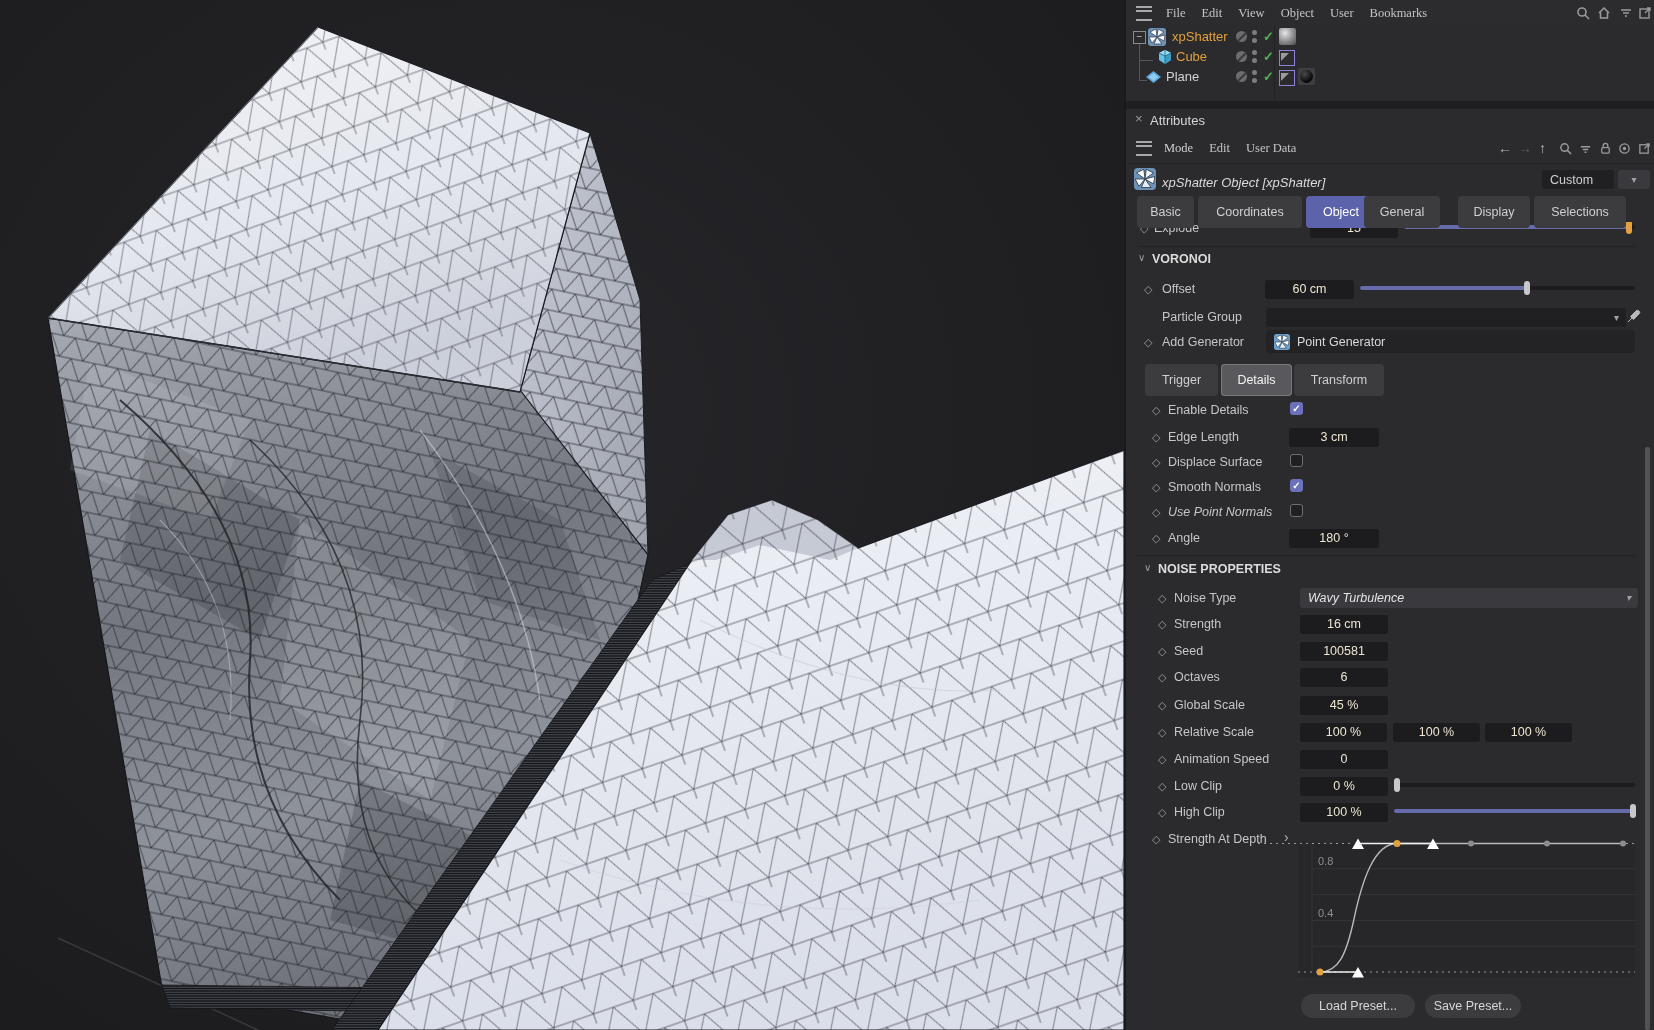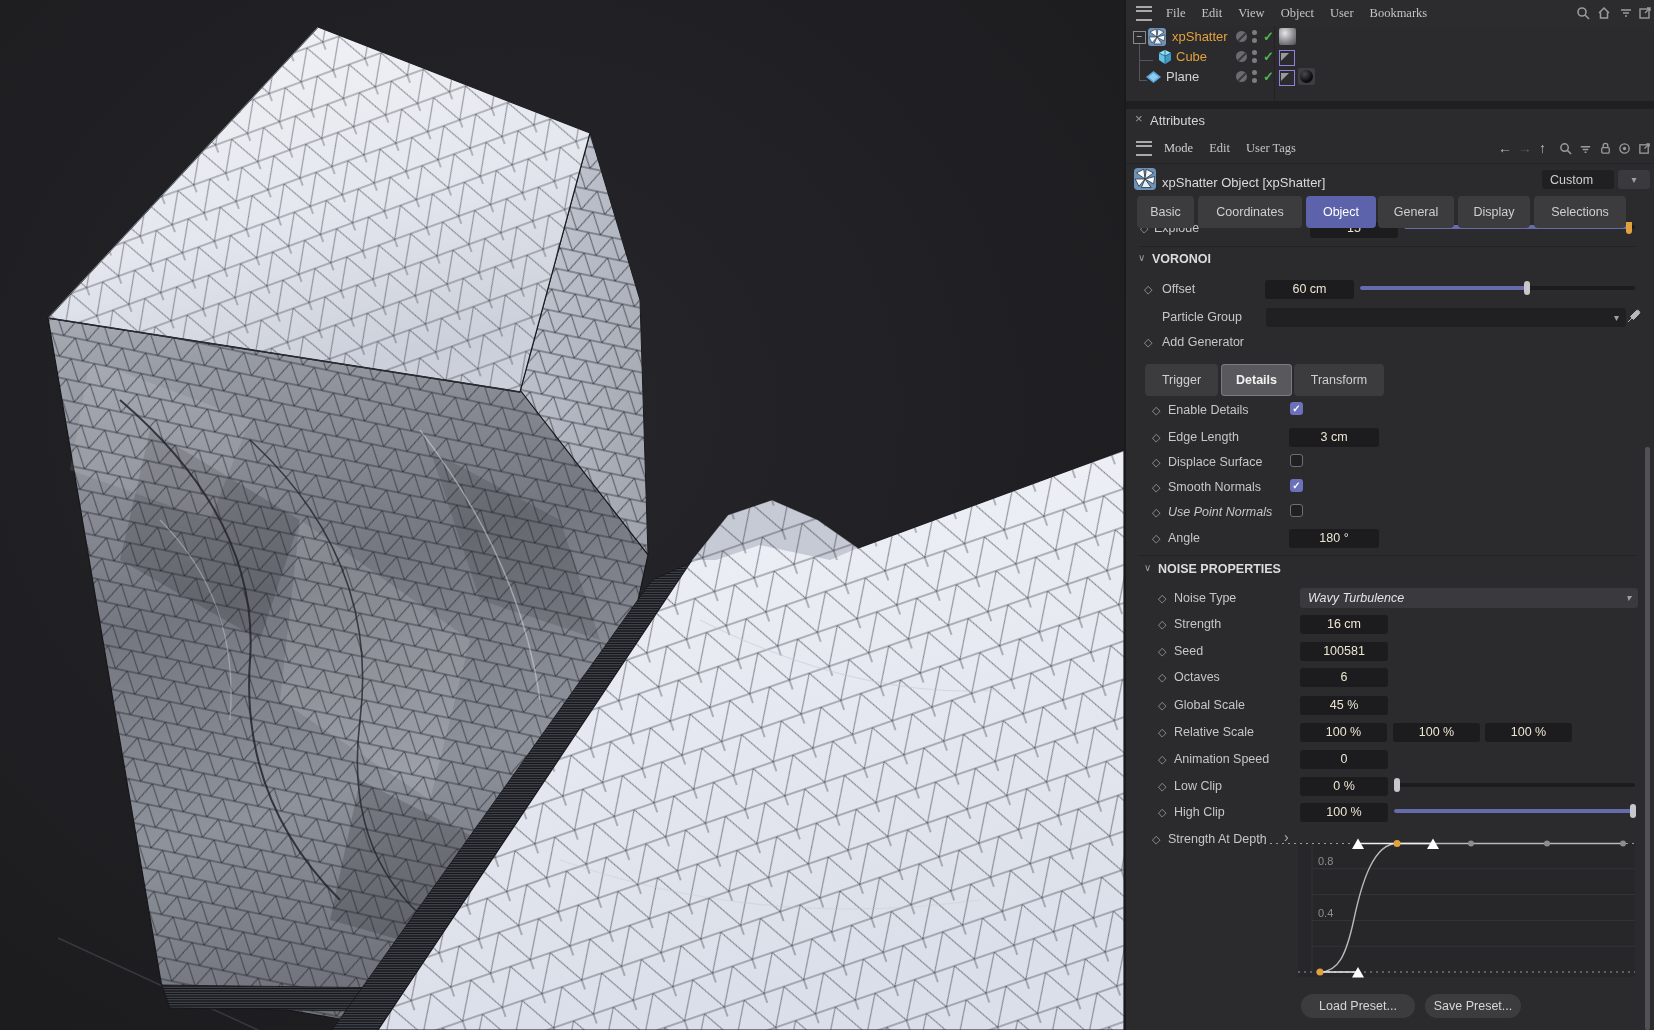--- a/index.html
+++ b/index.html
@@ -246,21 +246,21 @@
 
     <div class="abs" style="top:109px;left:0;width:100%;height:24px;background:#2b2b2e;">
       <span class="abs" style="left:9px;top:2px;color:#9a9a9d;font-size:13px;">×</span>
       <span class="abs" style="left:24px;top:4px;color:#d6d6d8;font-size:13px;">Attributes</span>
     </div>
 
     <div class="mbar" style="top:133px;height:30px;background:#2b2b2e;border-bottom:1px solid #242427;">
       <span class="burger" style="margin-left:10px;"></span>
       <span class="menu-item" style="margin-left:10px;color:#cfcfd1;">Mode</span>
       <span class="menu-item" style="margin-left:12px;">Edit</span>
-      <span class="menu-item" style="margin-left:12px;">User Tags</span>
+      <span class="menu-item" style="margin-left:12px;">User Data</span>
       <span class="abs" style="left:372px;top:7px;color:#b8b8bb;font-size:14px;">←</span>
       <span class="abs" style="left:392px;top:7px;color:#5c5c60;font-size:14px;">→</span>
       <span class="abs" style="left:413px;top:7px;color:#b8b8bb;font-size:14px;">↑</span>
       <span class="ico abs" style="left:433px;top:9px;">
         <svg width="13" height="13" viewBox="0 0 14 14">
             <circle cx="6" cy="6" r="4" fill="none" stroke="#9a9a9d" stroke-width="1.6"></circle>
             <path d="M9 9 L13 13" stroke="#9a9a9d" stroke-width="1.6"></path>
           </svg>
         </span>
       <span class="ico abs" style="left:453px;top:10px;">
@@ -293,40 +293,40 @@
         <svg width="22" height="22" viewBox="0 0 18 18">
             <rect x="0" y="0" width="18" height="18" rx="3" fill="#6e93b8"></rect>
             <g stroke="#2a3a4a" stroke-width="0.7">
               <polygon points="9,9 2,4 8,1" fill="#fff"></polygon>
               <polygon points="9,9 10,1 16,4" fill="#f2f5f8"></polygon>
               <polygon points="9,9 17,7 16,13" fill="#fff"></polygon>
               <polygon points="9,9 14,16 6,16" fill="#e8edf2"></polygon>
               <polygon points="9,9 4,15 1,9" fill="#fff"></polygon>
             </g>
           </svg></span>
-      <span class="abs" style="left:36px;top:10px;color:#dadadc;font-size:13px;">xpShatter Object [xpShatter]</span>
+      <span class="abs" style="left:36px;top:10px;color:#dadadc;font-size:13px;font-style:italic;">xpShatter Object [xpShatter]</span>
       <span class="field left" style="left:416px;top:5px;width:64px;color:#cfcfd1;background:#202023;">Custom</span>
       <span class="abs" style="left:492px;top:5px;width:32px;height:19px;background:#3a3a3e;border-radius:3px;text-align:center;color:#a0a0a3;font-size:10px;line-height:19px;">▾</span>
     </div>
 
     <div class="row-wrap" style="top:217px;z-index:1;">
       <span class="dia abs" style="left:14px;">◇</span>
       <span class="plabel abs" style="left:28px;">Explode</span>
       <span class="field" style="left:184px;width:88px;">15</span>
       <div class="slider" style="left:278px;width:231px;">
         <span class="fill" style="width:224px;"></span>
           <span class="handle orange" style="left:222px;"></span>
       </div>
     </div>
 
     <div class="abs" style="top:194px;left:0;width:100%;height:28px;background:#2b2b2e;z-index:2;">
       <span class="tabbtn" style="left:11px;top:2px;width:57px;">Basic</span>
       <span class="tabbtn" style="left:72px;top:2px;width:104px;">Coordinates</span>
       <span class="tabbtn active" style="left:180px;top:2px;width:70px;">Object</span>
-      <span class="tabbtn" style="left:252px;top:2px;width:76px;">General</span>
+      <span class="tabbtn" style="left:238px;top:2px;width:76px;">General</span>
       <span class="tabbtn" style="left:332px;top:2px;width:72px;">Display</span>
       <span class="tabbtn" style="left:408px;top:2px;width:92px;">Selections</span>
     </div>
 
     <div class="sec-div" style="top:246px;"></div>
 
     <span class="abs" style="left:12px;top:252px;color:#9c9c9f;font-size:10px;">∨</span>
     <span class="hdr" style="left:26px;top:252px;">VORONOI</span>
 
     <div class="row-wrap" style="top:278px;">
@@ -347,25 +347,40 @@
       <span class="ico abs" style="left:500px;top:3px;">
         <svg width="15" height="15" viewBox="0 0 15 15">
             <path d="M2 13 L8 7 M9 3 L12 6 L7.5 10.5 L4.5 7.5 Z M10 2 a1.8 1.8 0 0 1 3 3 L11.5 6.5 L8.5 3.5 Z" fill="#b8b8bb" stroke="#b8b8bb" stroke-width="1"></path>
           </svg>
         </span>
     </div>
 
     <div class="row-wrap" style="top:331px;">
       <span class="dia abs" style="left:18px;">◇</span>
       <span class="plabel abs" style="left:36px;">Add Generator</span>
+      <span class="abs" style="left:140px;top:-1px;width:369px;height:23px;background:#232326;border-radius:4px;display:flex;align-items:center;">
+        <span style="margin-left:8px;display:inline-flex;">
+          <svg width="16" height="16" viewBox="0 0 18 18">
+              <rect x="0" y="0" width="18" height="18" rx="3" fill="#6ea3d0"></rect>
+              <g stroke="#2a3a4a" stroke-width="0.7">
+                <polygon points="9,9 2,4 8,1" fill="#fff"></polygon>
+                <polygon points="9,9 10,1 16,4" fill="#f2f5f8"></polygon>
+                <polygon points="9,9 17,7 16,13" fill="#fff"></polygon>
+                <polygon points="9,9 14,16 6,16" fill="#e8edf2"></polygon>
+                <polygon points="9,9 4,15 1,9" fill="#fff"></polygon>
+              </g>
+            </svg>
+          </span>
+        <span style="margin-left:7px;color:#d8d8da;">Point Generator</span>
+      </span>
     </div>
 
     <div class="abs" style="top:364px;left:0;width:100%;height:26px;">
       <span class="tabbtn" style="left:19px;top:0;width:73px;">Trigger</span>
-      <span class="tabbtn active2" style="left:95px;top:0;width:71px;font-weight:bold;">Details</span>
+      <span class="tabbtn active2" style="left:95px;top:0;width:71px;">Details</span>
       <span class="tabbtn" style="left:168px;top:0;width:90px;">Transform</span>
     </div>
 
     <div class="row-wrap" style="top:399px;">
       <span class="dia abs" style="left:26px;">◇</span>
       <span class="plabel abs" style="left:42px;">Enable Details</span>
       <span class="checkbox on" style="left:164px;">✓</span>
     </div>
     <div class="row-wrap" style="top:426px;">
       <span class="dia abs" style="left:26px;">◇</span>

